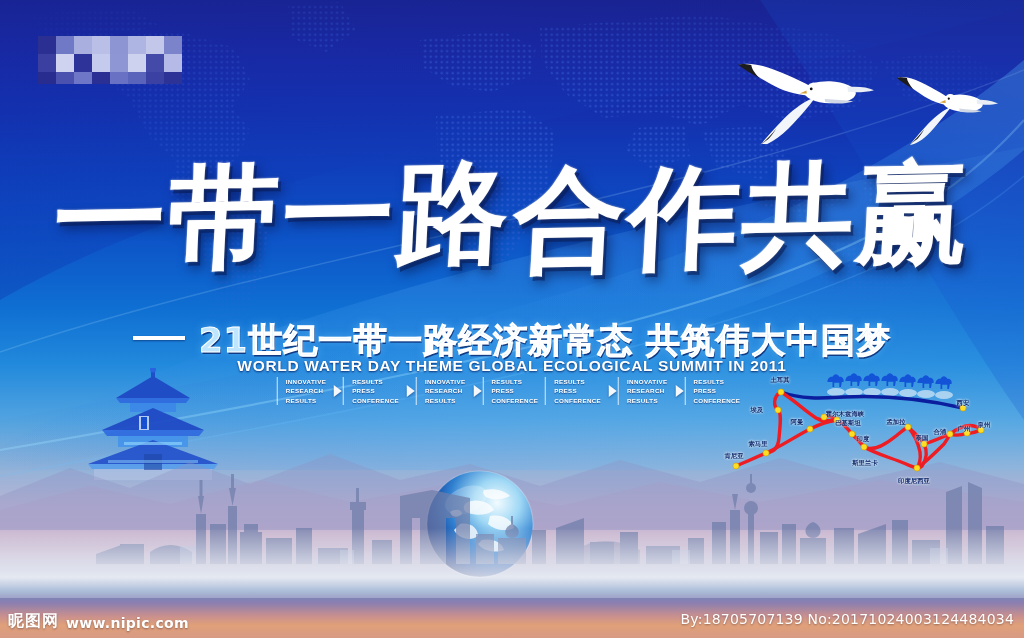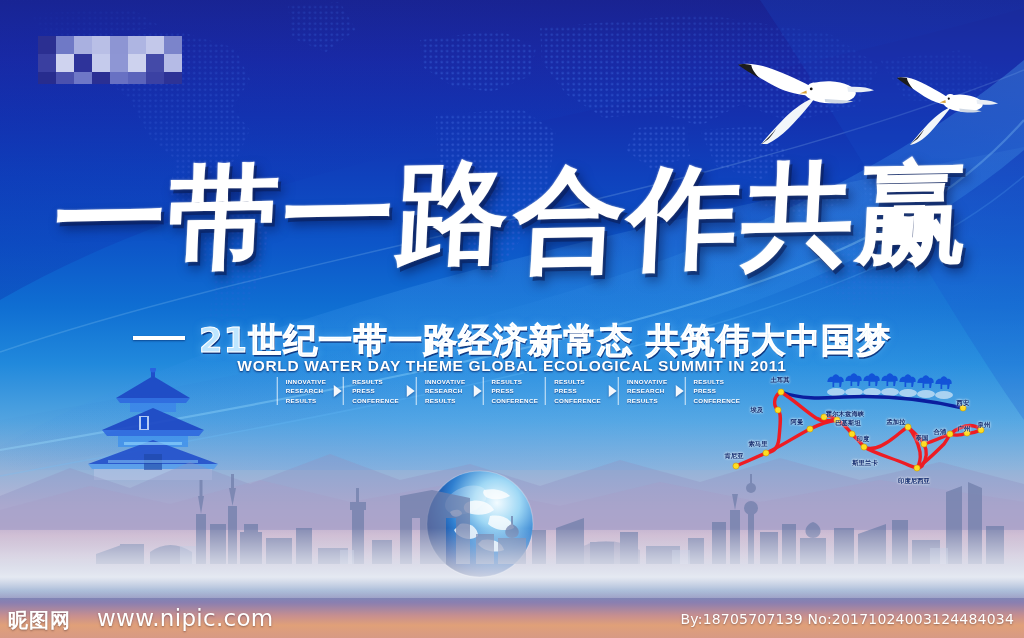--- a/index.html
+++ b/index.html
@@ -144,29 +144,28 @@
   
   .haze {
     position:absolute; left:0; bottom:40px; width:1024px; height:70px;
     background:linear-gradient(to bottom, rgba(255,255,255,0) 0%, rgba(255,255,255,.55) 45%, rgba(255,255,255,.78) 70%, rgba(255,255,255,.25) 100%);
     pointer-events:none;
   }
 
   
   .wm-left { position:absolute; left:8px; bottom:8px; display:flex; align-items:flex-end; gap:7px; }
   .wm-cn {
-    font-family:Liberation Sans, sans-serif; font-size:20px; font-weight:700;
+    font-family:Liberation Mono, monospace; font-size:16px; font-weight:700;
     color:#ffffff; letter-spacing:1px; line-height:1;
     text-shadow:0 1px 2px rgba(90,60,60,.6);
   }
   .wm-url {
-    font-family:"DejaVu Sans", sans-serif; font-size:23px; font-weight:400;
+    font-family:"DejaVu Sans", sans-serif; font-size:14px; font-weight:700;
     color:#ffffff; letter-spacing:.3px; line-height:1;
     text-shadow:0 1px 2px rgba(90,60,60,.6);
-    margin-left:19px;
   }
   .wm-right {
     position:absolute; right:10px; bottom:11px;
     font-family:"DejaVu Sans", sans-serif; font-size:14px; font-weight:400;
     color:#ffffff; letter-spacing:.2px;
     text-shadow:0 1px 2px rgba(90,60,60,.55);
     margin-left:12px;
   }
 </style>
 </head>

